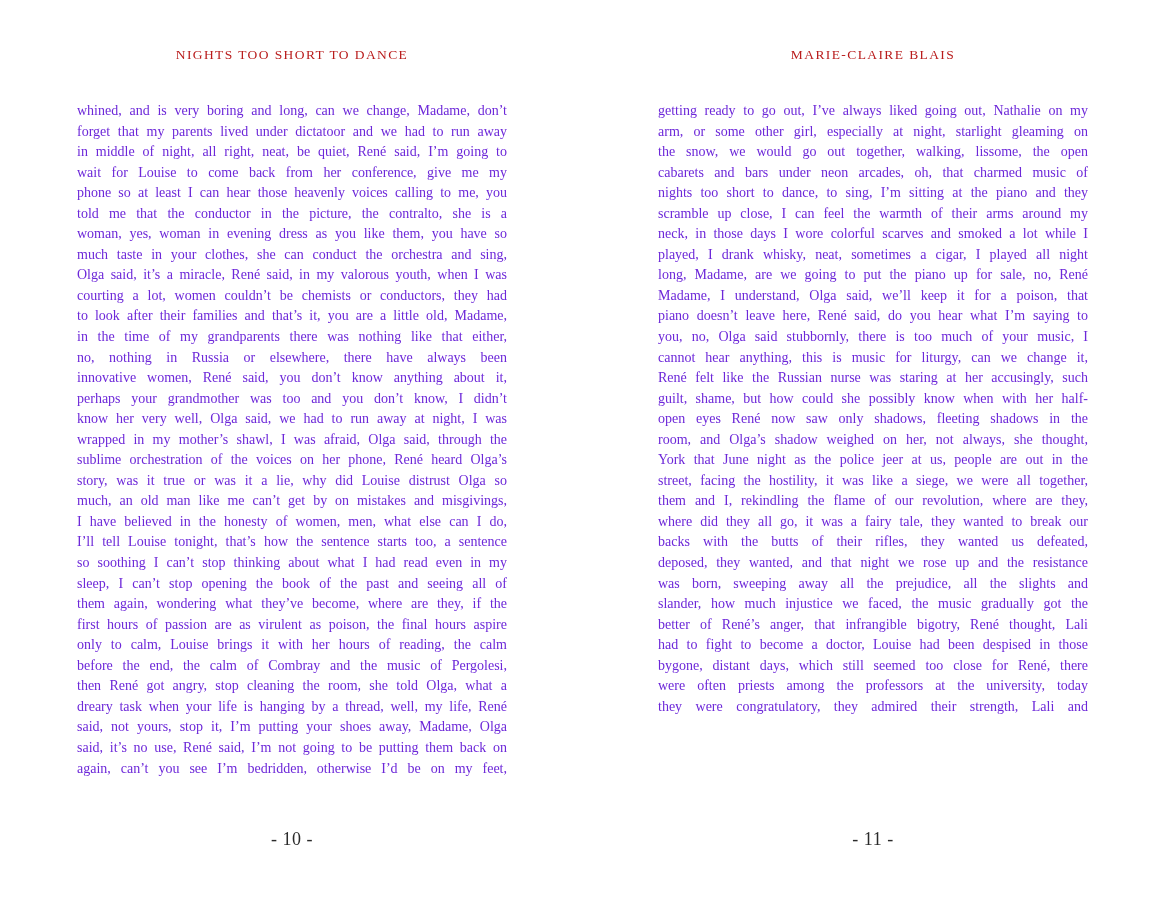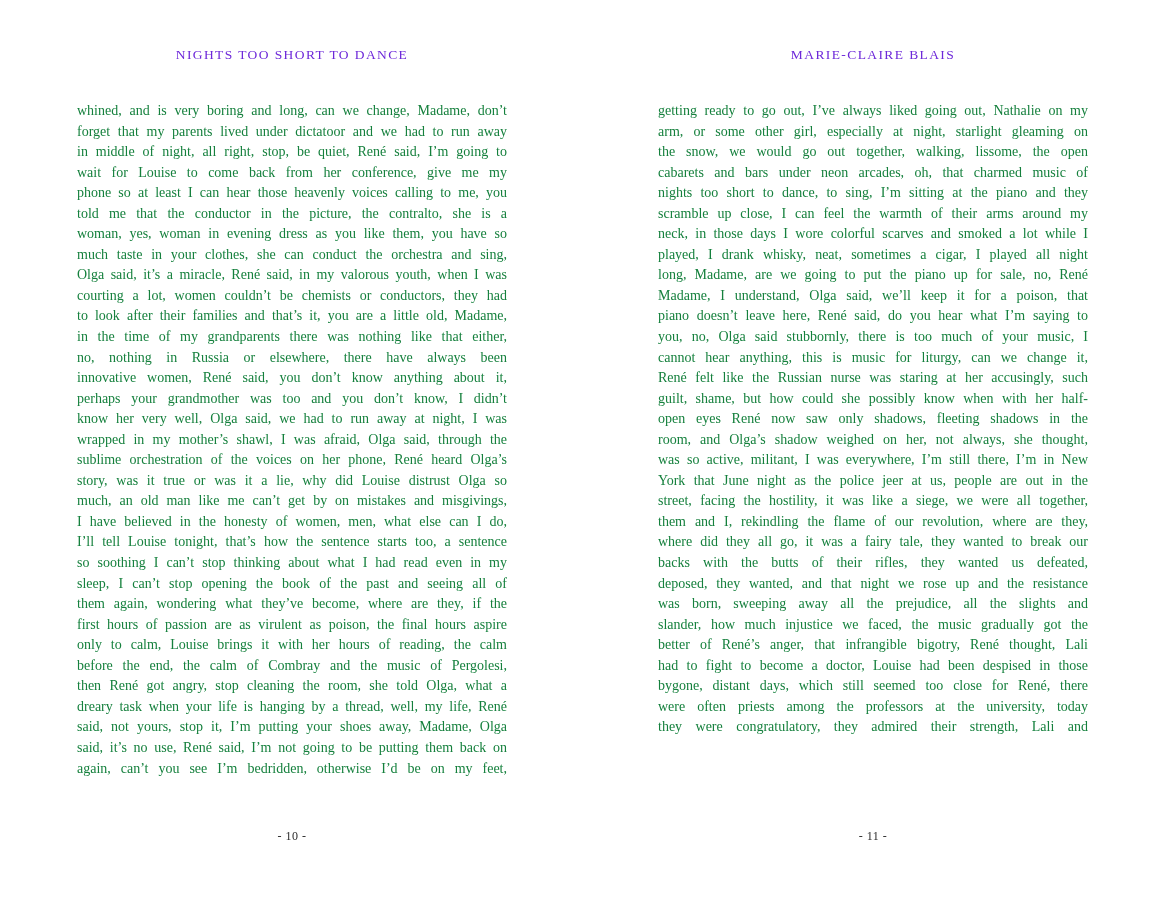--- a/index.html
+++ b/index.html
@@ -28,63 +28,63 @@
   .page-right { left: 658px; }
 
   .running-header {
     position: absolute;
     top: 47px;
     left: 0;
     width: 100%;
     text-align: center;
     font-size: 13.5px;
     letter-spacing: 1.4px;
-    color: #6d28d9;
+    color: #b91c1c;
     white-space: nowrap;
   }
 
   .page-text {
     position: absolute;
     top: 101px;
     left: 0;
     width: 430px;
-    color: #15803d;
+    color: #6d28d9;
     font-size: 14px;
   }
   .line {
     height: 20.55px;
     line-height: 20.55px;
     text-align: justify;
     text-align-last: justify;
     white-space: normal;
     overflow: visible;
   }
 
   .page-number {
     position: absolute;
     top: 829px;
     left: 0;
     width: 100%;
     text-align: center;
-    font-size: 12px;
+    font-size: 18px;
     color: #2a2a2a;
     letter-spacing: 0.5px;
   }
 </style>
 </head>
 <body>
 
 <div class="spread">
 
   <div class="page page-left">
     <div class="running-header">NIGHTS TOO SHORT TO DANCE</div>
     <div class="page-text">
         <div class="line">whined, and is very boring and long, can we change, Madame, don’t</div>
         <div class="line">forget that my parents lived under dictatoor and we had to run away</div>
-        <div class="line">in middle of night, all right, stop, be quiet, René said, I’m going to</div>
+        <div class="line">in middle of night, all right, neat, be quiet, René said, I’m going to</div>
         <div class="line">wait for Louise to come back from her conference, give me my</div>
         <div class="line">phone so at least I can hear those heavenly voices calling to me, you</div>
         <div class="line">told me that the conductor in the picture, the contralto, she is a</div>
         <div class="line">woman, yes, woman in evening dress as you like them, you have so</div>
         <div class="line">much taste in your clothes, she can conduct the orchestra and sing,</div>
         <div class="line">Olga said, it’s a miracle, René said, in my valorous youth, when I was</div>
         <div class="line">courting a lot, women couldn’t be chemists or conductors, they had</div>
         <div class="line">to look after their families and that’s it, you are a little old, Madame,</div>
         <div class="line">in the time of my grandparents there was nothing like that either,</div>
         <div class="line">no, nothing in Russia or elsewhere, there have always been</div>
@@ -125,21 +125,20 @@
         <div class="line">played, I drank whisky, neat, sometimes a cigar, I played all night</div>
         <div class="line">long, Madame, are we going to put the piano up for sale, no, René</div>
         <div class="line">Madame, I understand, Olga said, we’ll keep it for a poison, that</div>
         <div class="line">piano doesn’t leave here, René said, do you hear what I’m saying to</div>
         <div class="line">you, no, Olga said stubbornly, there is too much of your music, I</div>
         <div class="line">cannot hear anything, this is music for liturgy, can we change it,</div>
         <div class="line">René felt like the Russian nurse was staring at her accusingly, such</div>
         <div class="line">guilt, shame, but how could she possibly know when with her half-</div>
         <div class="line">open eyes René now saw only shadows, fleeting shadows in the</div>
         <div class="line">room, and Olga’s shadow weighed on her, not always, she thought,</div>
-        <div class="line">was so active, militant, I was everywhere, I’m still there, I’m in New</div>
         <div class="line">York that June night as the police jeer at us, people are out in the</div>
         <div class="line">street, facing the hostility, it was like a siege, we were all together,</div>
         <div class="line">them and I, rekindling the flame of our revolution, where are they,</div>
         <div class="line">where did they all go, it was a fairy tale, they wanted to break our</div>
         <div class="line">backs with the butts of their rifles, they wanted us defeated,</div>
         <div class="line">deposed, they wanted, and that night we rose up and the resistance</div>
         <div class="line">was born, sweeping away all the prejudice, all the slights and</div>
         <div class="line">slander, how much injustice we faced, the music gradually got the</div>
         <div class="line">better of René’s anger, that infrangible bigotry, René thought, Lali</div>
         <div class="line">had to fight to become a doctor, Louise had been despised in those</div>

